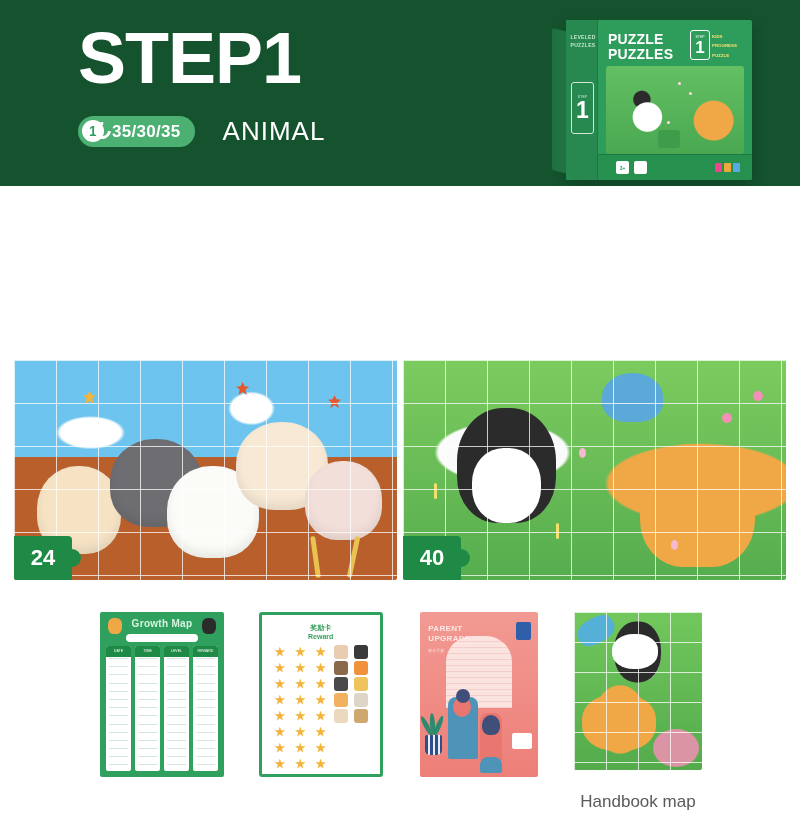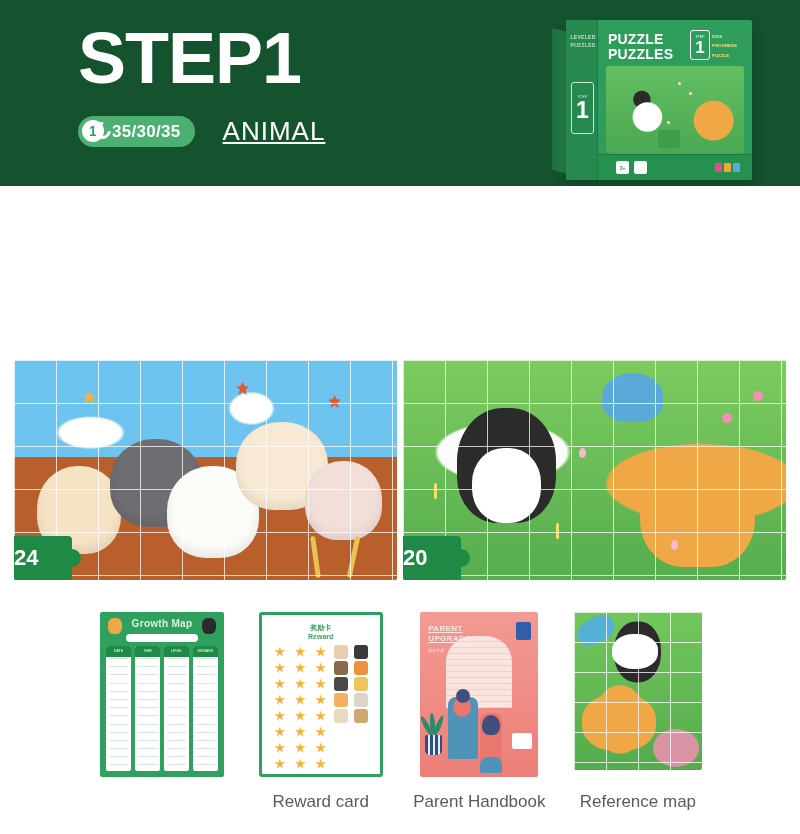--- a/index.html
+++ b/index.html
@@ -56,21 +56,21 @@
     position: absolute; left: 12px; top: 2px; width: 17px; height: 17px;
     border: 3px solid #ffffff; border-radius: 50%;
     border-right-color: transparent;
     transform: rotate(-40deg);
   }
   .pill-text {
     font-size: 17px; font-weight: 700; color: #ffffff;
     letter-spacing: 0.3px;
   }
   .animal-text {
-    font-size: 26px; color: #ffffff; margin-left: 28px; letter-spacing: 1px; text-decoration: underline;
+    font-size: 26px; color: #ffffff; margin-left: 28px; letter-spacing: 1px;
   }
 
   
   .box-wrap { position: absolute; right: 28px; top: 12px; width: 220px; height: 182px; }
   .box-main {
     position: absolute; left: 14px; top: 8px; width: 186px; height: 160px;
     background: #2e9d5c;
     border-radius: 2px;
     box-shadow: 0 6px 14px rgba(0,0,0,0.18);
     overflow: hidden;
@@ -155,21 +155,21 @@
     background-image:
       linear-gradient(to right, rgba(255,255,255,.75) 1.2px, transparent 1.2px),
       linear-gradient(to bottom, rgba(255,255,255,.75) 1.2px, transparent 1.2px);
   }
   .p1 .grid-ov { background-size: 42px 43px; }
   .p2 .grid-ov { background-size: 42px 43px; }
   .p3 .grid-ov { background-size: 42px 43px; }
   .numtag {
     position: absolute; left: 0; bottom: 0; width: 58px; height: 44px;
     background: #1f8a46;
-    display: flex; align-items: center; justify-content: flex-start;
+    display: flex; align-items: center; justify-content: center;
     color: #ffffff; font-size: 22px; font-weight: 700;
     border-top-right-radius: 4px;
   }
   .numtag::after {
     content: ""; position: absolute; right: -9px; top: 13px;
     width: 18px; height: 18px; background: #1f8a46; border-radius: 50%;
   }
   .numtag span { position: relative; z-index: 2; }
 
   
@@ -245,21 +245,21 @@
   .rew-grid { position: absolute; left: 9px; right: 9px; top: 30px; bottom: 8px;
     display: grid; grid-template-columns: repeat(5, 1fr); grid-auto-rows: 1fr; gap: 2px; align-items: center; justify-items: center; }
   .star { width: 11px; height: 11px; background: #f3b33c;
     clip-path: polygon(50% 0,61% 35%,98% 35%,68% 57%,79% 91%,50% 70%,21% 91%,32% 57%,2% 35%,39% 35%); }
   .stk { width: 14px; height: 14px; border-radius: 3px; background: #ddd; }
 
   
   .man { width: 118px; height: 165px; background: linear-gradient(#f29a93, #ec7f78);
     border-radius: 2px; position: relative; overflow: hidden; }
   .man-title { position: absolute; left: 8px; top: 12px; font-size: 8px; font-weight: 700;
-    color: #fde7e4; line-height: 1.3; letter-spacing: .3px; text-decoration: underline; }
+    color: #fde7e4; line-height: 1.3; letter-spacing: .3px; }
   .man-sub { position: absolute; left: 8px; top: 36px; font-size: 4px; color: #fbd9d5; line-height: 1.6; }
   .man-seal { position: absolute; right: 7px; top: 10px; width: 15px; height: 18px;
     background: #2f5fa8; border-radius: 2px; }
   .man-seal::after { content:""; position:absolute; left:3px; top:3px; width:9px; height:6px; background:#f3c githubs; }
   .man-wall { position: absolute; left: 26px; top: 24px; width: 66px; height: 72px;
     background: repeating-linear-gradient(#fbe3e0 0 5px, #f6cec9 5px 6px);
     border-radius: 26px 26px 0 0; }
   .man-body { position: absolute; border-radius: 8px 8px 2px 2px; }
   .man-foot { position: absolute; left: 0; right: 0; bottom: 7px; text-align: center;
     font-size: 3.6px; color: #fbdcd8; line-height: 1.7; }
@@ -373,21 +373,21 @@
       <div style="position:absolute;left:62%;top:38%;width:30%;height:56%;background:#f0a847;border-radius:44% 44% 38% 38%"></div>
       <div style="position:absolute;left:52%;top:6%;width:16%;height:22%;background:#5aa9d8;border-radius:50% 50% 40% 40%"></div>
       <div class="bloom" style="right:6%;top:14%"></div>
       <div class="bloom" style="right:14%;top:24%"></div>
       <div class="petal" style="left:46%;top:40%"></div>
       <div class="petal" style="left:70%;top:82%"></div>
       <div class="blade" style="left:8%;top:56%"></div>
       <div class="blade" style="left:40%;top:74%"></div>
       <div class="grid-ov"></div>
       <div class="numtag">
-        <span>20</span>
+        <span>40</span>
       </div>
     </div>
 
   </div>
 
   <div class="accessories">
 
     <div class="acc">
       <div class="acc-img" style="display:flex;align-items:flex-start;justify-content:center">
         <div class="rec">
@@ -520,21 +520,20 @@
             <div class="stk" style="background:transparent"></div>
 
             <div class="star"></div>
             <div class="star"></div>
             <div class="star"></div>
             <div class="stk" style="background:transparent"></div>
             <div class="stk" style="background:transparent"></div>
           </div>
         </div>
       </div>
-      <div class="acc-cap">Reward card</div>
     </div>
 
     <div class="acc">
       <div class="acc-img" style="display:flex;align-items:flex-start;justify-content:center">
         <div class="man">
           <div class="man-wall"></div>
           <div class="man-title">
             <div>PARENT</div>
             <div>UPGRADE</div>
           </div>
@@ -552,30 +551,29 @@
           <div class="man-body" style="left:33px;bottom:60px;width:18px;height:20px;background:#e9776f;border-radius:50%"></div>
           <div class="man-body" style="left:36px;bottom:74px;width:14px;height:14px;background:#3f4f7a;border-radius:50%"></div>
           <div class="man-body" style="left:60px;bottom:16px;width:22px;height:48px;background:#e9776f"></div>
           <div class="man-body" style="left:62px;bottom:42px;width:18px;height:20px;background:#3f4f7a;border-radius:50% 50% 40% 40%"></div>
           <div class="man-body" style="left:60px;bottom:4px;width:22px;height:16px;background:#4e93b8"></div>
           <div class="man-body" style="right:6px;bottom:28px;width:20px;height:16px;background:#ffffff;border-radius:2px"></div>
 
           <div class="man-foot"></div>
         </div>
       </div>
-      <div class="acc-cap">Parent Handbook</div>
     </div>
 
     <div class="acc">
       <div class="acc-img" style="display:flex;align-items:flex-start;justify-content:center">
         <div class="ref">
           <div style="position:absolute;left:26%;top:10%;width:48%;height:30%;background:#2b2b2b;border-radius:46%;transform:rotate(-90deg)"></div>
           <div style="position:absolute;left:30%;top:14%;width:36%;height:22%;background:#ffffff;border-radius:46%"></div>
           <div style="position:absolute;left:6%;top:52%;width:58%;height:36%;background:#f0a847;border-radius:44%"></div>
           <div style="position:absolute;left:2%;top:4%;width:30%;height:16%;background:#55b0d8;border-radius:40%;transform:rotate(-30deg)"></div>
           <div style="position:absolute;right:2%;bottom:2%;width:36%;height:24%;background:#f28fb4;border-radius:50%;opacity:.85"></div>
           <div class="grid-ov"></div>
         </div>
       </div>
-      <div class="acc-cap">Reference map</div>
+      <div class="acc-cap">Handbook map</div>
     </div>
   </div>
 </div>
 
 </body></html>

